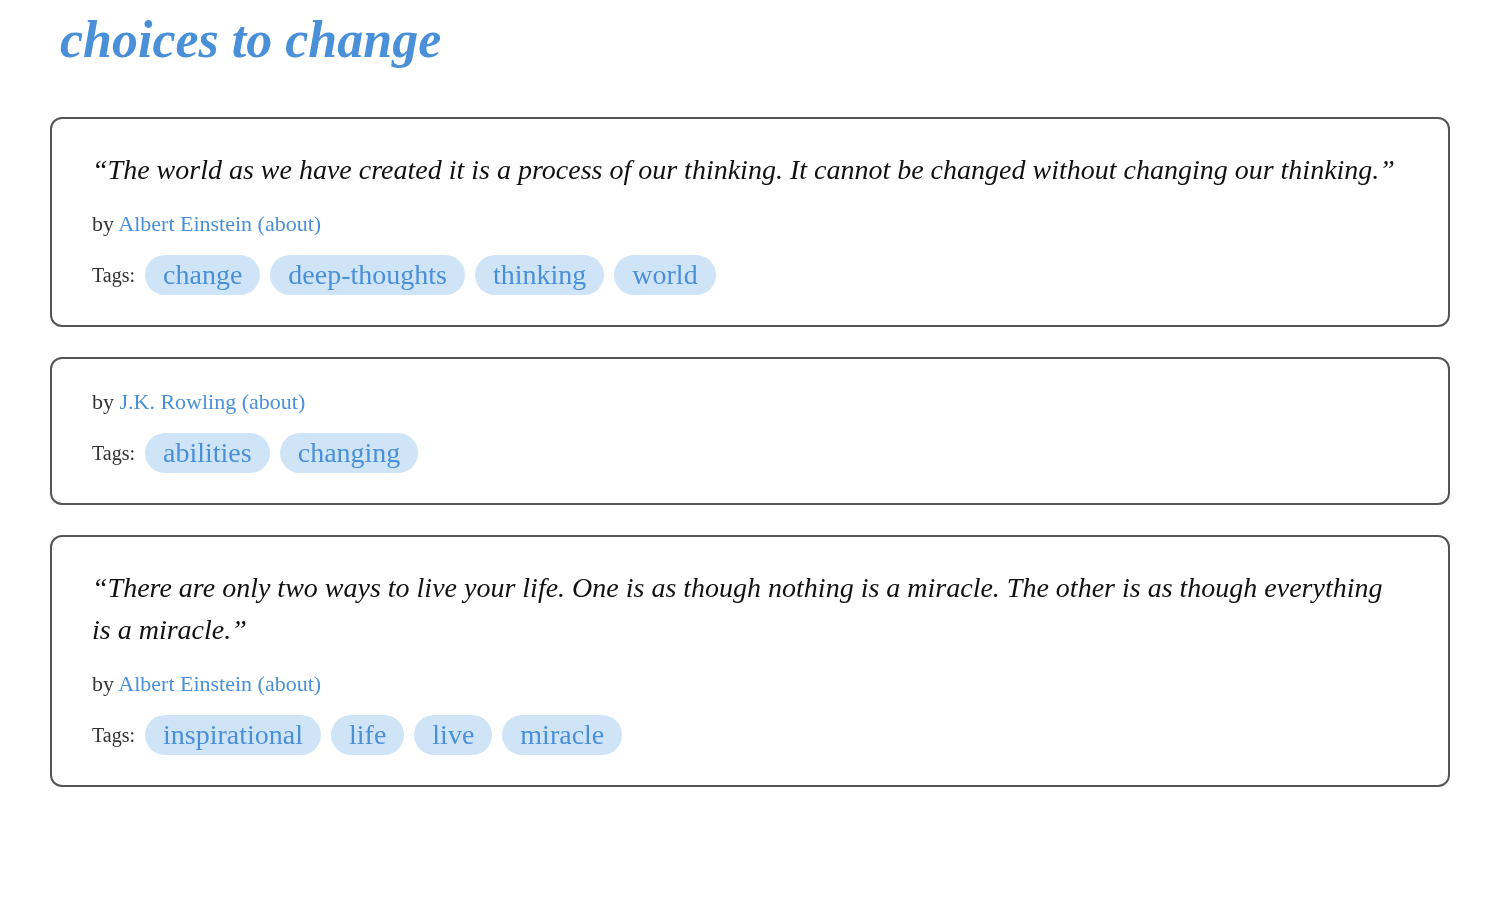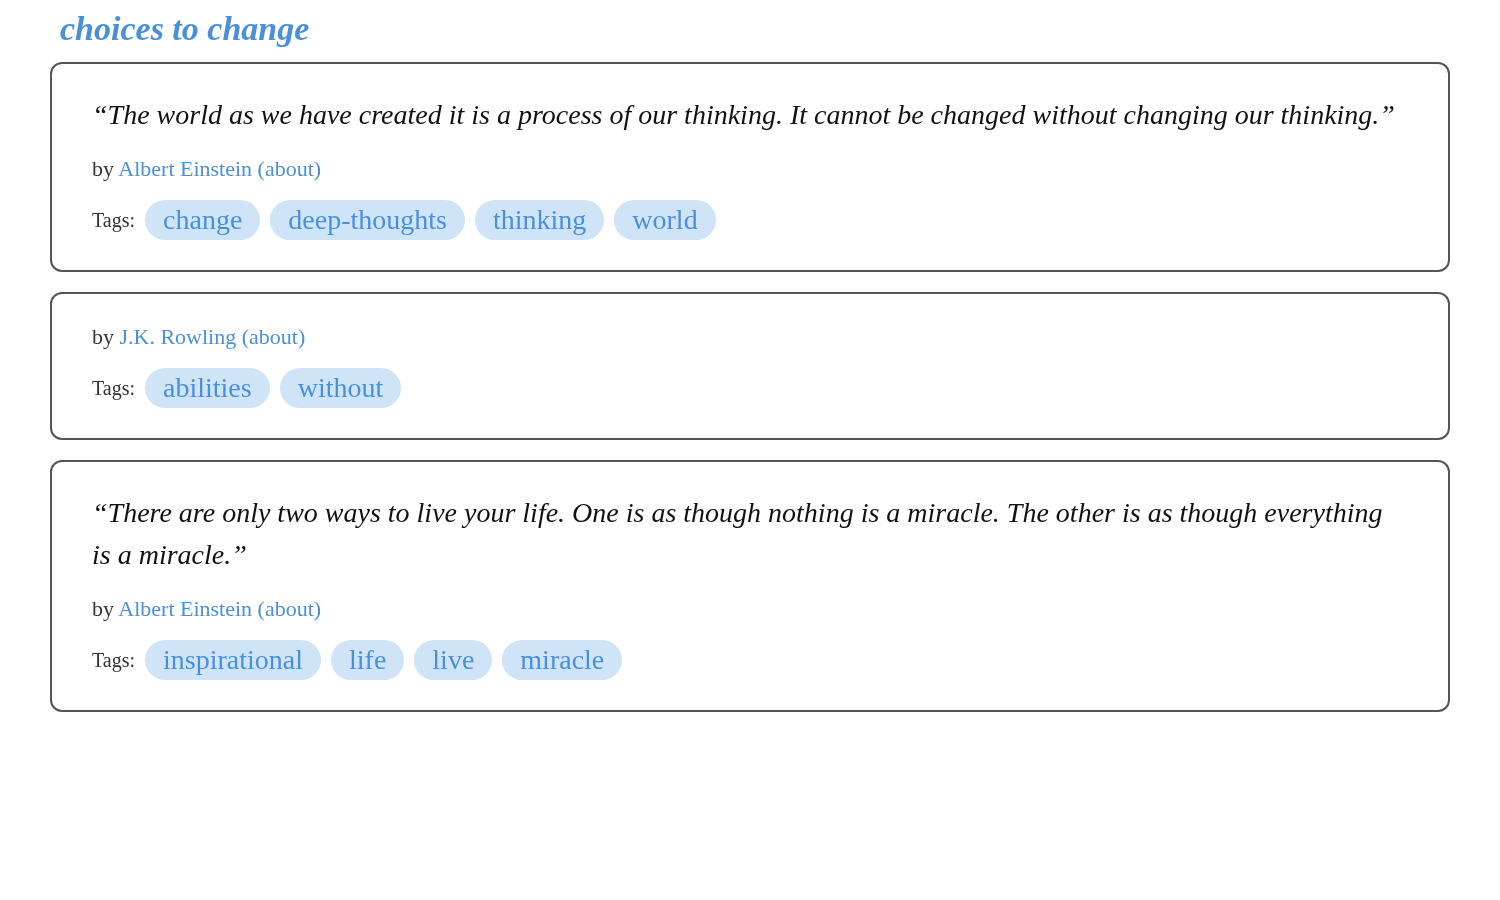--- a/index.html
+++ b/index.html
@@ -10,32 +10,32 @@
 
     body {
       background-color: #ffffff;
       font-family: Georgia, 'Times New Roman', serif;
       width: 1500px;
       min-height: 900px;
       overflow-x: hidden;
     }
 
     .page-title {
-      font-size: 34px;
+      font-size: 52px;
       font-weight: bold;
       color: #4a90d9;
-      padding: 10px 60px 14px 60px;
+      padding: 10px 60px 48px 60px;
       font-style: italic;
     }
 
     .quotes-container {
       padding: 0 50px;
       display: flex;
       flex-direction: column;
-      gap: 20px;
+      gap: 30px;
     }
 
     .quote-card {
       border: 2px solid #555;
       border-radius: 12px;
       padding: 30px 40px;
       background: #ffffff;
     }
 
     .quote-text {
@@ -130,21 +130,21 @@
     <div class="quote-author-line">
       <span class="by-word">by</span>
       <span> </span>
       <a href="#" class="author-name">J.K. Rowling</a>
       <span> </span>
       <a href="#" class="author-about">(about)</a>
     </div>
     <div class="tags-line">
       <span class="tags-label">Tags:</span>
       <a href="#" class="tag">abilities</a>
-      <a href="#" class="tag">without</a>
+      <a href="#" class="tag">changing</a>
     </div>
   </div>
 
   <div class="quote-card">
     <div class="quote-text">“There are only two ways to live your life. One is as though nothing is a miracle. The other is as though everything is a miracle.”</div>
     <div class="quote-author-line">
       <span class="by-word">by</span>
       <span> </span>
       <a href="#" class="author-name">Albert Einstein</a>
       <span> </span>

